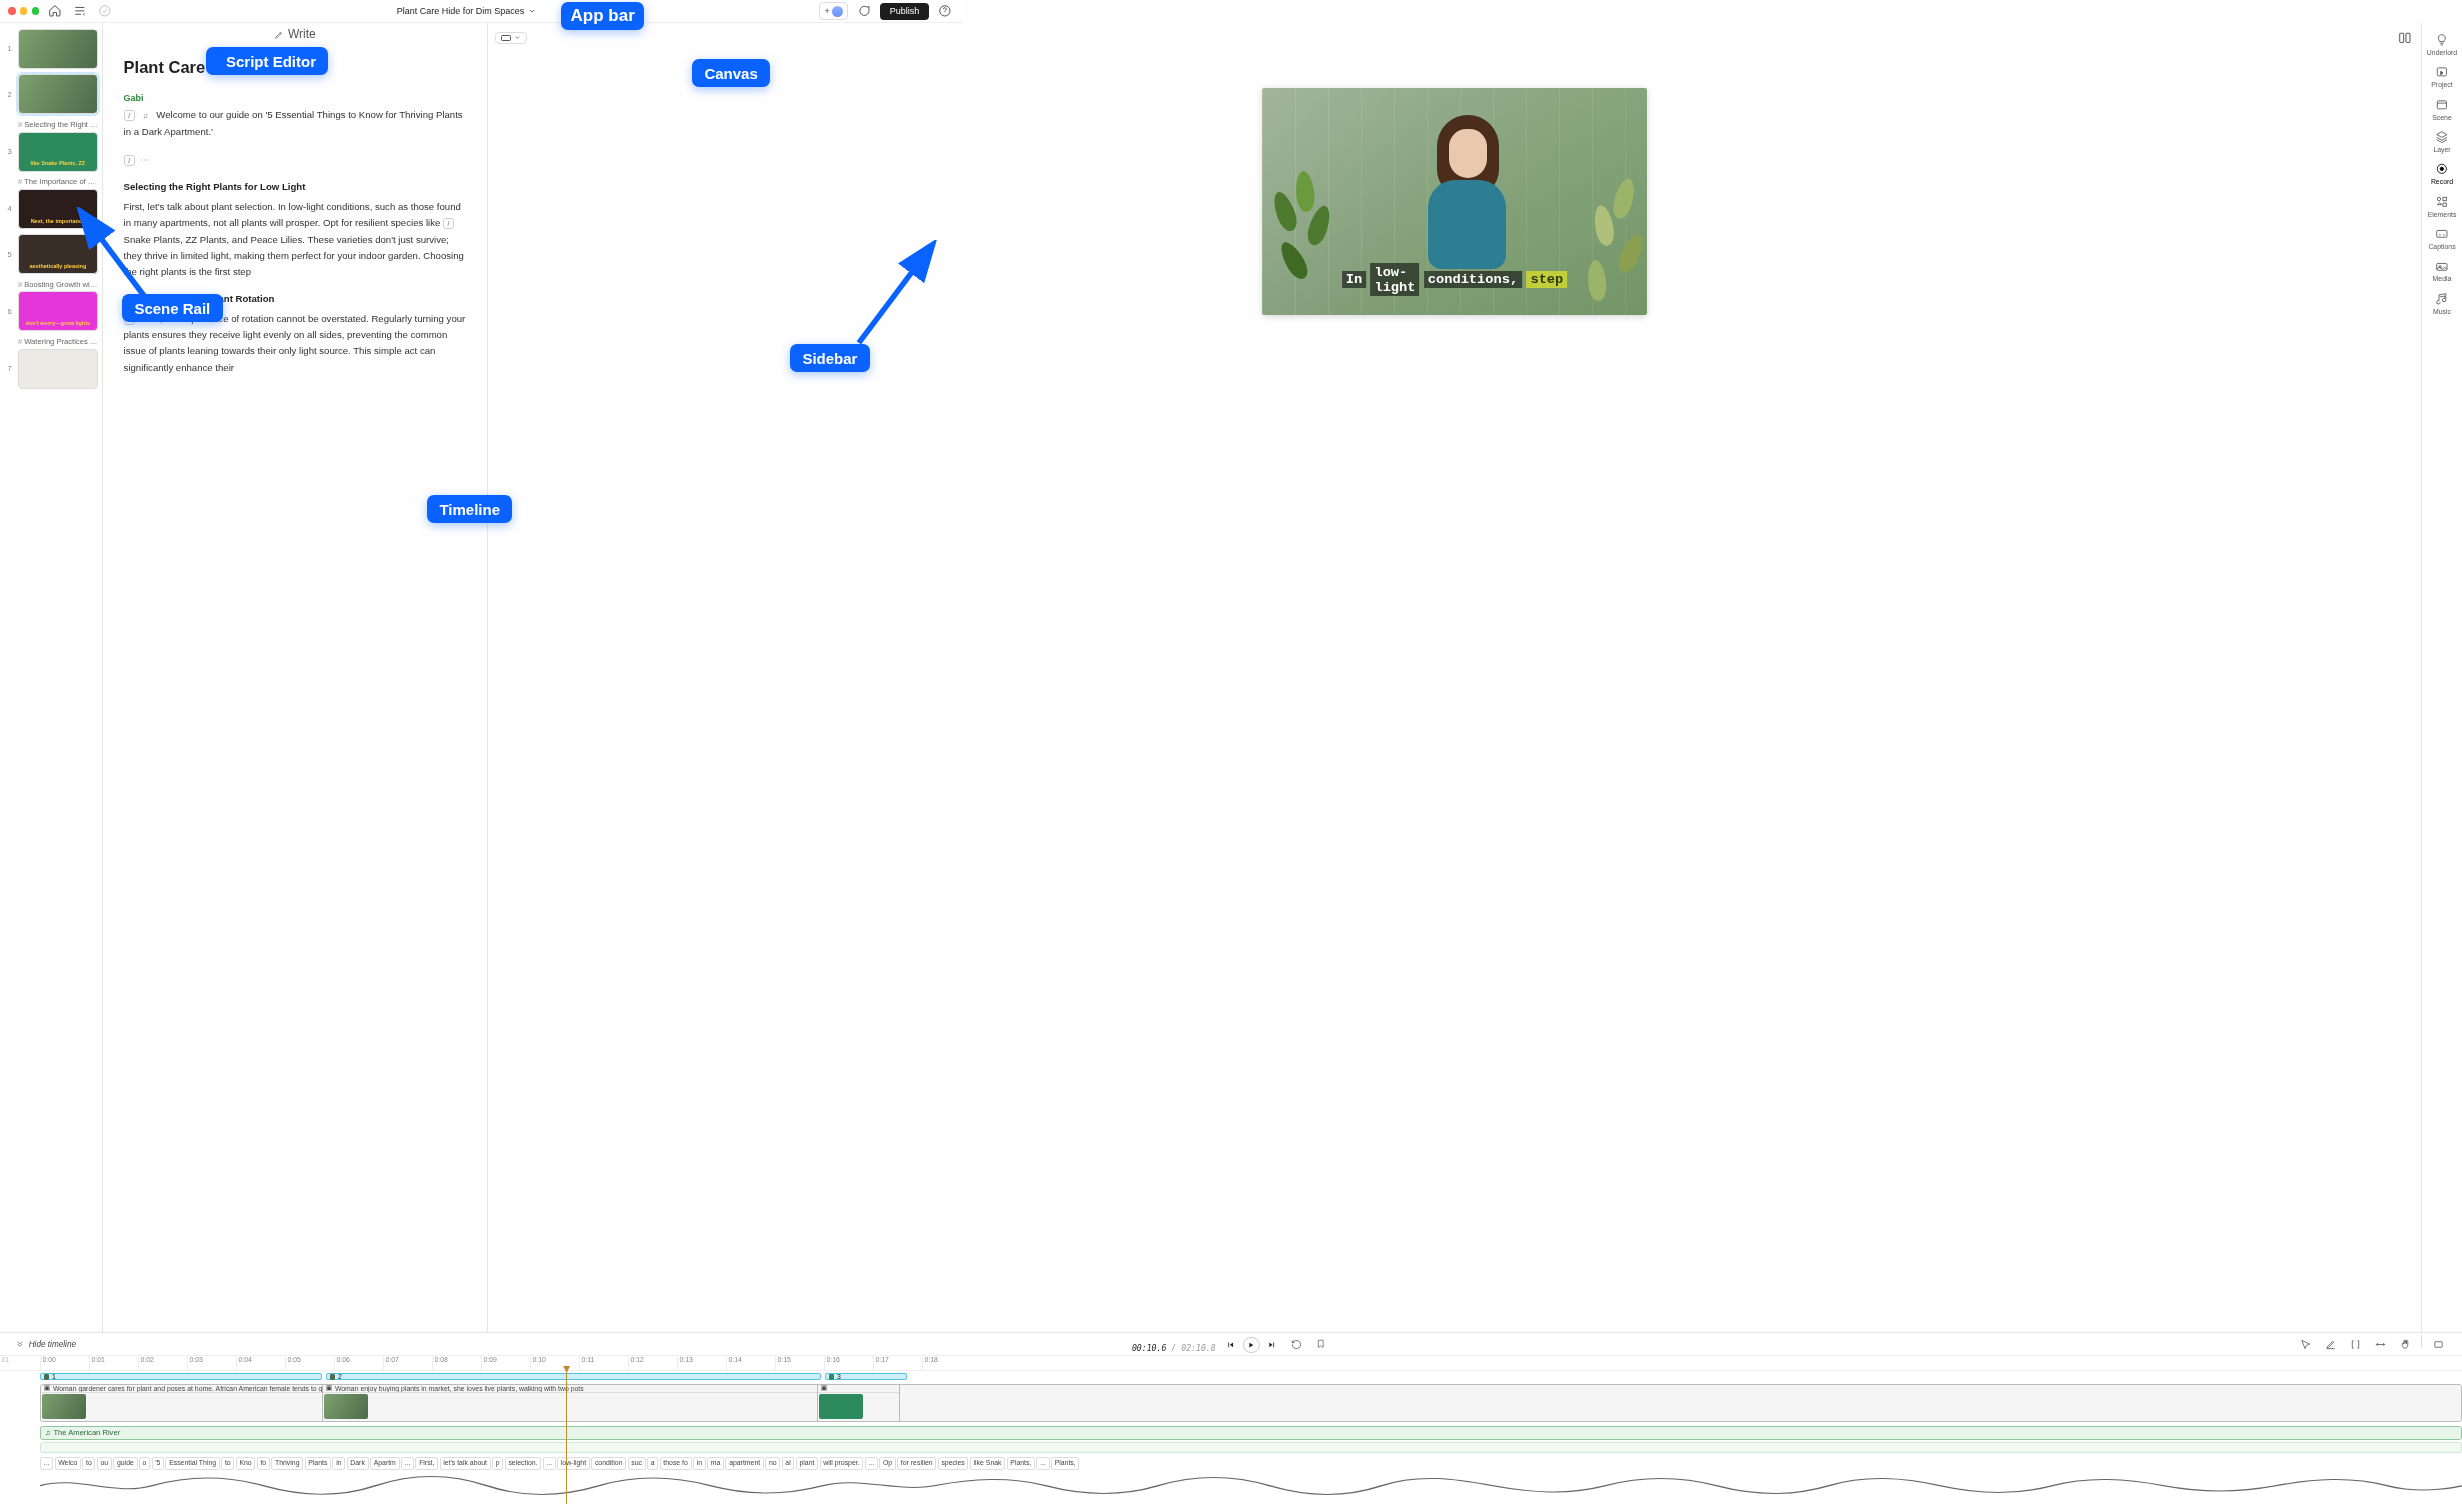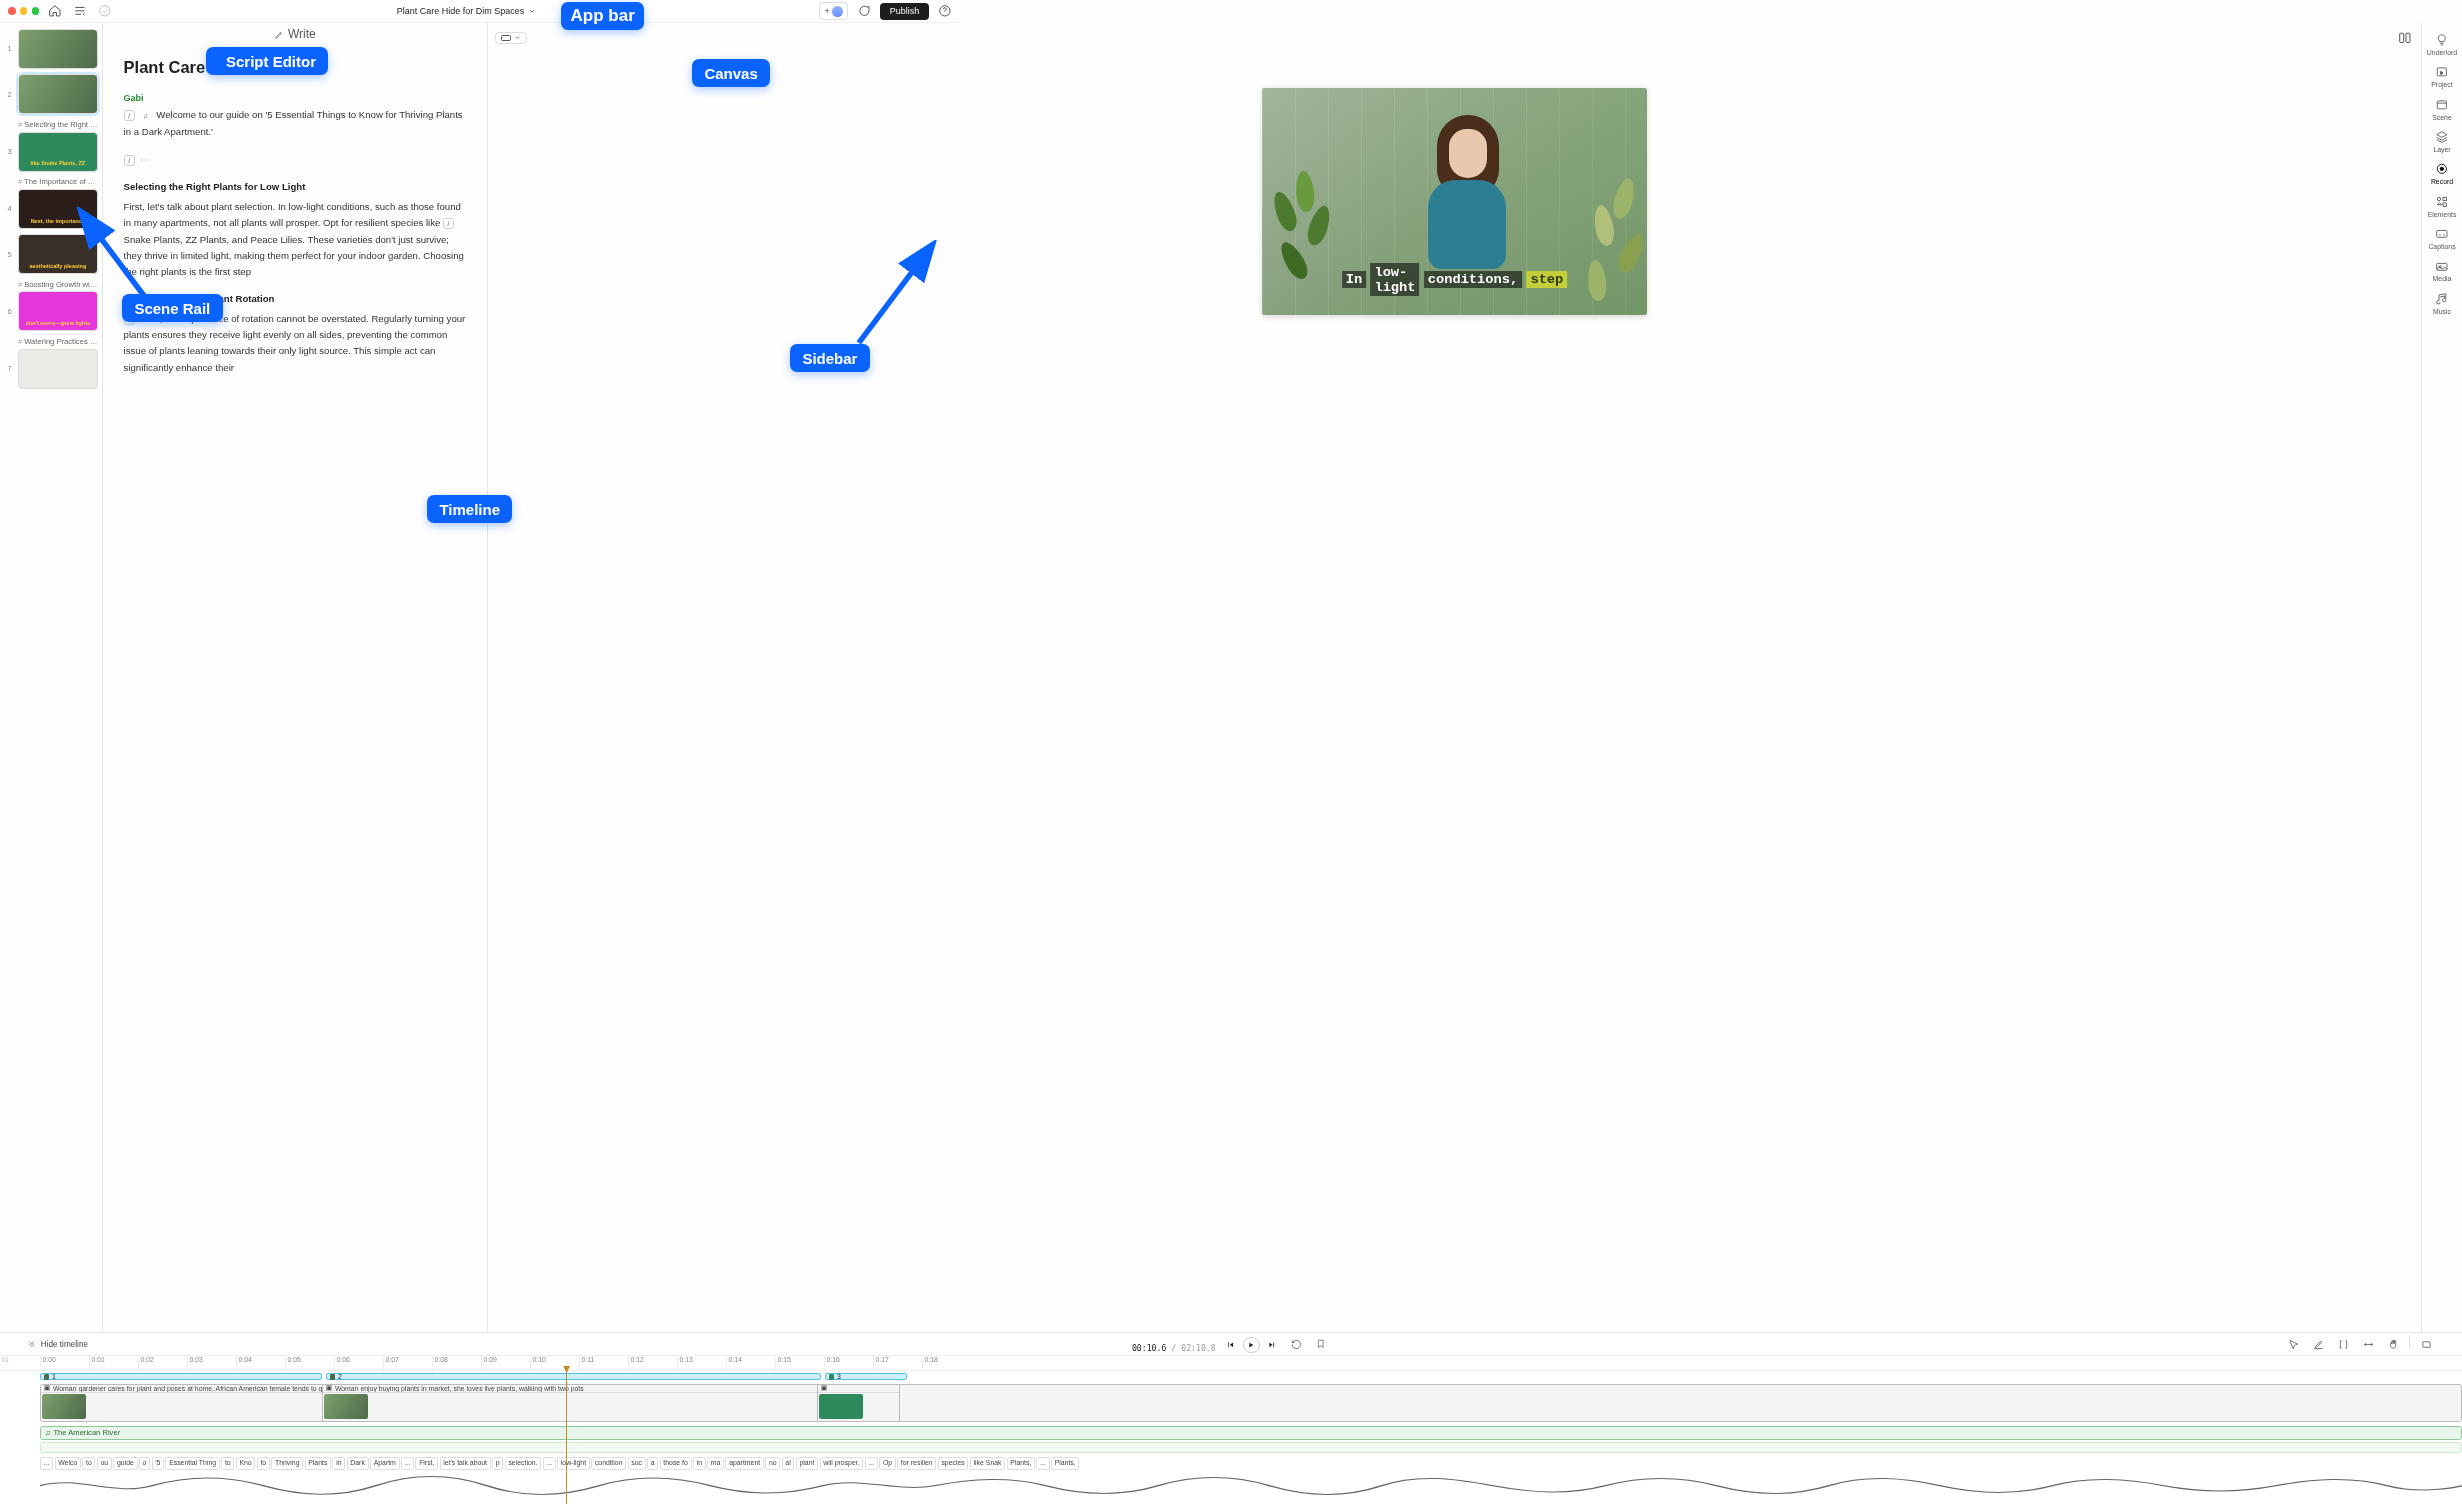--- a/index.html
+++ b/index.html
@@ -126,22 +126,23 @@
   .sb-icon{ width:13.7px; height:13.7px; }
   
   .workspace{ position:absolute; left:0; right:0; top:23.4px; bottom:0; display:flex; flex-direction:column;}
   .content-row{ flex:1; display:flex; min-height:0;}
   .timeline{
     min-height:172px; border-top:0.7px solid var(--panel-border);
     display:flex; flex-direction:column;
     background:#fff;
   }
   .timeline-toolbar{
-    height:23.4px; display:flex; align-items:center; gap:11px; padding:0 27px;
+    height:23.4px; display:flex; align-items:center; gap:11px; padding:0 15px;
     border-bottom:0.7px solid #eee;
+    font-style:italic;
   }
   .tl-left{display:flex; align-items:center; gap:4.1px; font-size:8.2px; color:#444;}
   .tl-center{position:absolute; left:50%; transform:translateX(-50%); display:flex; align-items:flex-end; gap:6.9px;}
   .timecode{ font-family:"SF Mono","Menlo",monospace; font-size:8.2px;}
   .timecode .dur{ color:#999;}
   .play-controls{display:flex; gap:4.1px;}
   .play-btn{ width:16.5px; height:16.5px; border:0.7px solid #ccc; border-radius:50%; display:flex; align-items:center; justify-content:center; cursor:pointer;}
   .tl-right{margin-left:auto; display:flex; gap:6.9px; color:#555;}
   
   .tl-body{ flex:1; position:relative; overflow:hidden; padding:0;}

